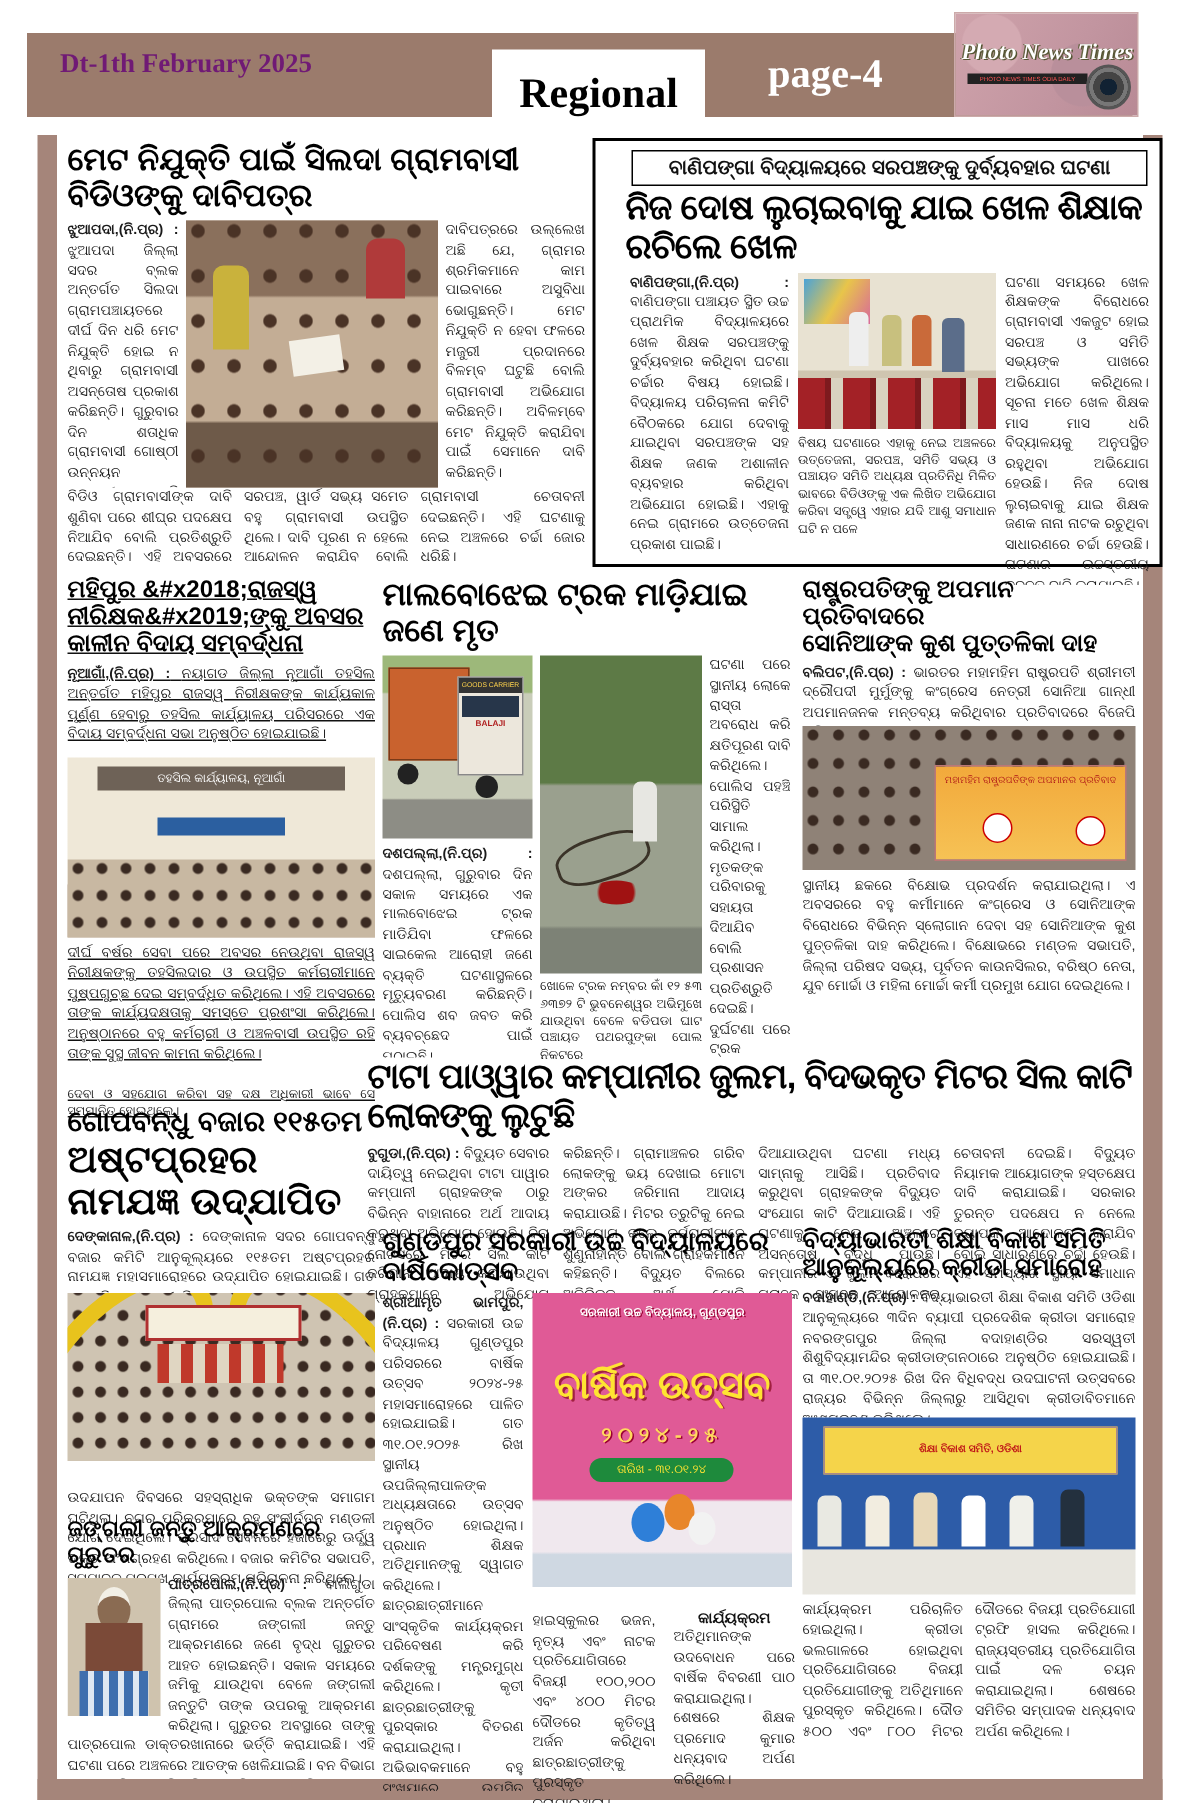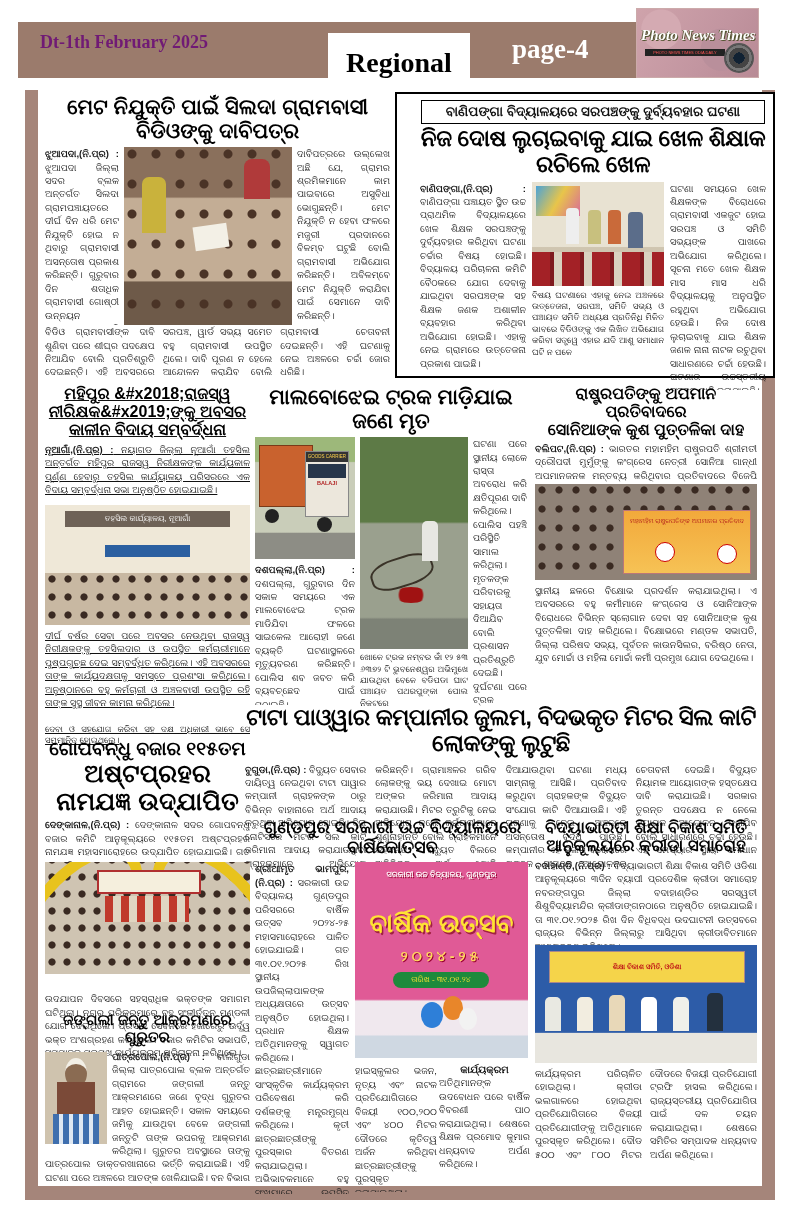--- a/index.html
+++ b/index.html
@@ -19,21 +19,21 @@
         radial-gradient(circle at 70% 60%,#b98f9b 0 22%,transparent 23%),
         linear-gradient(120deg,#cfa3ab,#c295a0 60%,#b88a95);border:1px solid #caa;overflow:hidden;}
   #logotext{position:absolute;left:4px;top:18px;width:113px;color:#fff;font-family:"Liberation Serif",serif;
             font-style:italic;font-weight:bold;font-size:15px;text-shadow:1px 1px 0 #553, -1px 0 0 #664;white-space:nowrap;}
   #logosub{position:absolute;left:8px;top:40px;width:80px;height:7px;background:#222;color:#f55;font-size:4px;line-height:7px;text-align:center;overflow:hidden;}
   #lens{position:absolute;right:4px;bottom:4px;width:26px;height:26px;border-radius:50%;
         background:radial-gradient(circle,#123 0 30%,#444 31% 55%,#777 56% 70%,#333 71%);border:2px solid #555;}
   
   .strip{background:#a5857a;}
   
-  .hl{font-weight:bold;color:#000;text-align:center;line-height:1.12;font-family:"Liberation Sans",sans-serif;}
+  .hl{font-weight:bold;color:#000;text-align:left;line-height:1.12;font-family:"Liberation Sans",sans-serif;}
   .bodytxt{font-size:9.5px;line-height:1.42;text-align:justify;color:#1a1a1a;overflow:hidden;}
   .dl{font-weight:bold;}
   .cap{font-size:8.5px;line-height:1.35;text-align:justify;color:#111;overflow:hidden;}
   .photo{position:absolute;overflow:hidden;}
   .crowd{background-image:radial-gradient(circle at 7px 6px,#3a2a22 3.2px,rgba(0,0,0,0) 4px);background-size:15px 16px;}
   
   #artB{border:2px solid #000;background:#fff;padding-left:16px;}
   #artBkick{border:1.5px solid #000;margin:6px 8px 2px 8px;padding:3px 2px;text-align:center;font-weight:bold;font-size:13.5px;}
   .subhead{font-weight:bold;text-align:center;font-size:10px;}
 </style>
@@ -194,21 +194,21 @@
       <div style="flex:1;">
         <div class="photo" style="position:relative;width:173px;height:196px;background:linear-gradient(180deg,#e05a96 0 70%,#f0e8ee 71% 88%,#cfd8e2 89%);">
           <div class="abs" style="left:4px;top:8px;width:165px;text-align:center;color:#fff;font-size:8px;font-weight:bold;text-shadow:1px 1px 0 #903;overflow:hidden;white-space:nowrap;">ସରକାରୀ ଉଚ୍ଚ ବିଦ୍ୟାଳୟ, ଗୁଣ୍ଡପୁର</div>
           <div class="abs" style="left:4px;top:46px;width:165px;text-align:center;color:#ffe432;font-size:26px;font-weight:bold;text-shadow:1.5px 1.5px 0 #a02040;overflow:hidden;white-space:nowrap;">ବାର୍ଷିକ ଉତ୍ସବ</div>
           <div class="abs" style="left:4px;top:86px;width:165px;text-align:center;color:#ffd95e;font-size:14px;font-weight:bold;letter-spacing:4px;text-shadow:1px 1px 0 #903;">୨୦୨୪-୨୫</div>
           <div class="abs" style="left:38px;top:110px;width:96px;height:16px;background:#1e8a3c;color:#ffe432;font-size:8px;text-align:center;line-height:16px;border-radius:8px;overflow:hidden;">ତାରିଖ - ୩୧.୦୧.୨୪</div>
           <div class="abs" style="left:66px;top:140px;width:22px;height:26px;border-radius:50%;background:#2e7fd8;"></div>
           <div class="abs" style="left:88px;top:134px;width:20px;height:24px;border-radius:50%;background:#e8862a;"></div>
           <div class="abs" style="left:104px;top:146px;width:18px;height:22px;border-radius:50%;background:#f2f2f2;"></div>
         </div>
-        <div style="display:flex;gap:2px;margin-top:6px;height:128px;">
+        <div style="display:flex;gap:12px;margin-top:16px;height:128px;">
           <div class="bodytxt" style="width:82px;">ହାଇସ୍କୁଲର ଭଜନ, ନୃତ୍ୟ ଏବଂ ନାଟକ ପ୍ରତିଯୋଗିତାରେ ବିଜୟୀ ୧୦୦,୨୦୦ ଏବଂ ୪୦୦ ମିଟର ଦୌଡରେ କୃତିତ୍ୱ ଅର୍ଜନ କରିଥିବା ଛାତ୍ରଛାତ୍ରୀଙ୍କୁ ପୁରସ୍କୃତ କରାଯାଇଥିଲା।</div>
           <div style="flex:1;">
             <div class="subhead">କାର୍ଯ୍ୟକ୍ରମ</div>
             <div class="bodytxt" style="height:112px;">ଅତିଥିମାନଙ୍କ ଉଦବୋଧନ ପରେ ବାର୍ଷିକ ବିବରଣୀ ପାଠ କରାଯାଇଥିଲା। ଶେଷରେ ଶିକ୍ଷକ ପ୍ରମୋଦ କୁମାର ଧନ୍ୟବାଦ ଅର୍ପଣ କରିଥିଲେ।</div>
           </div>
         </div>
       </div>
     </div>
   </div>
 

